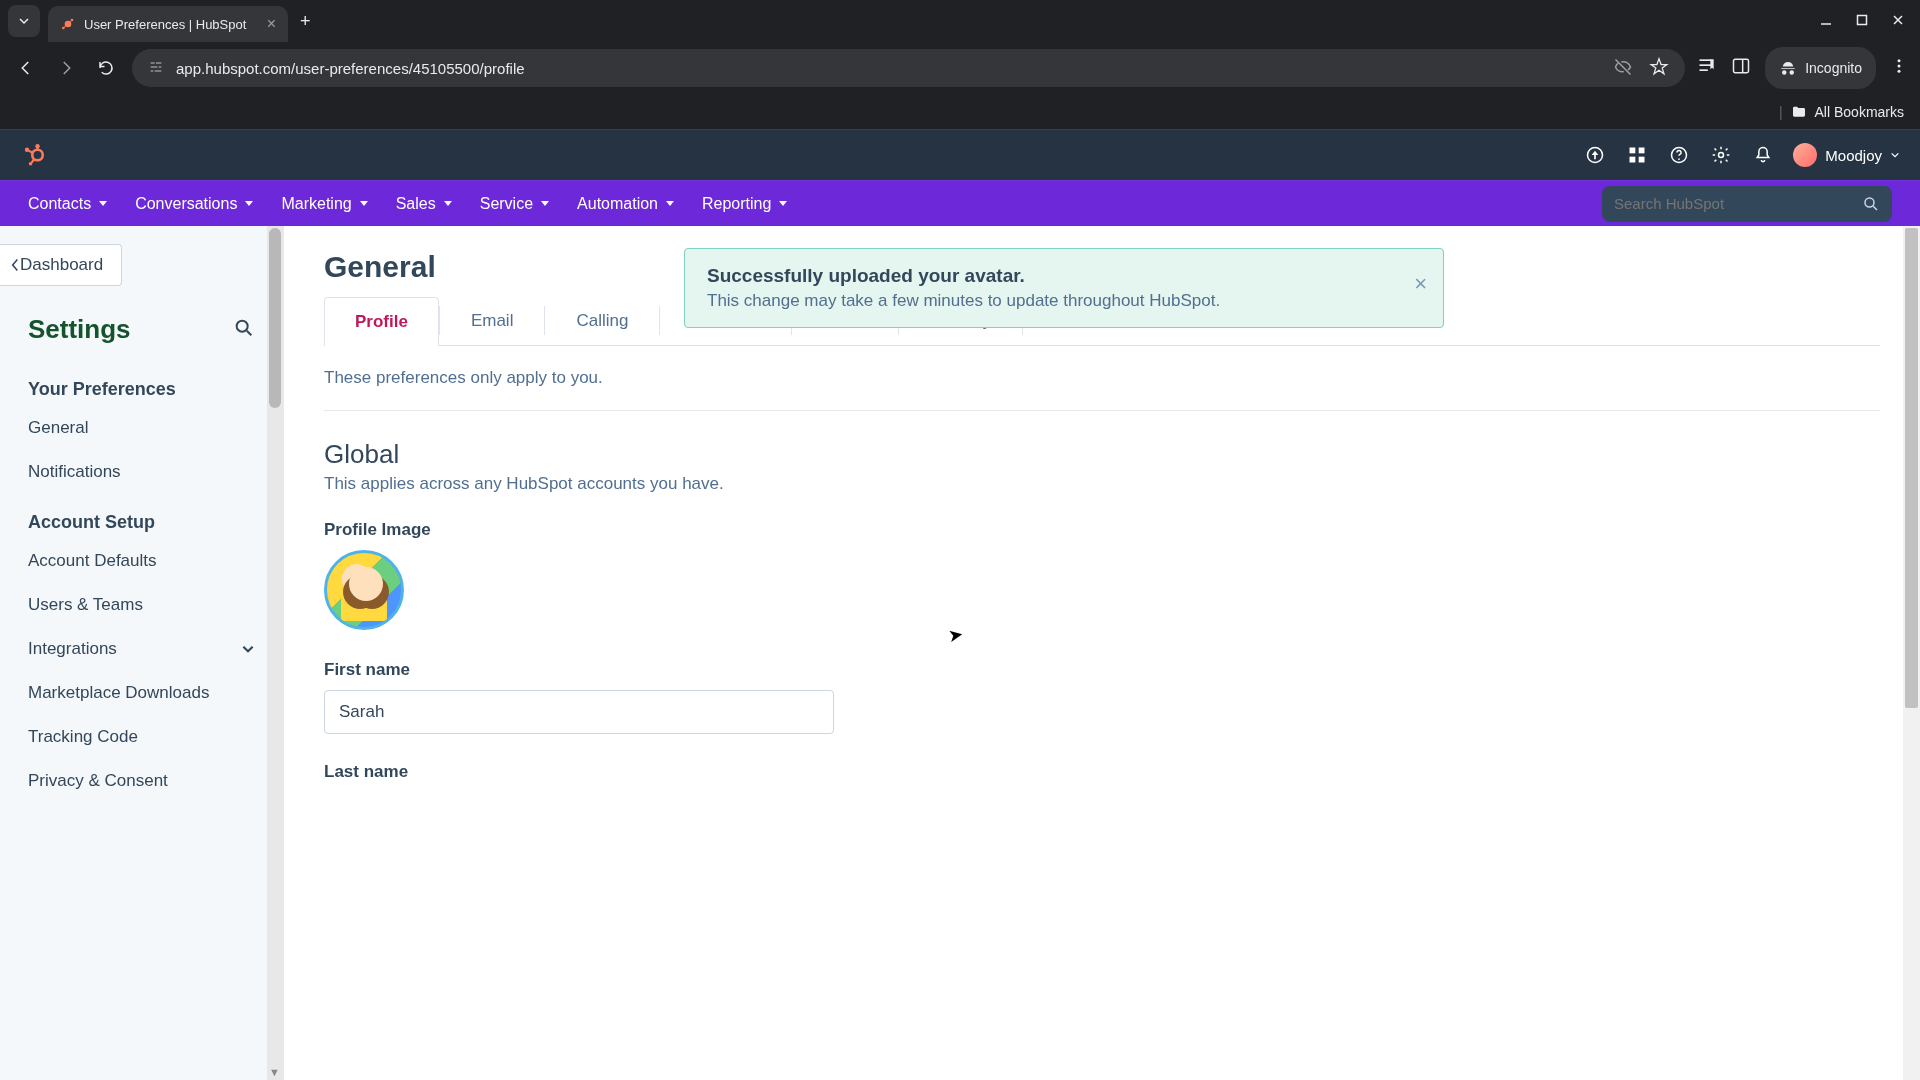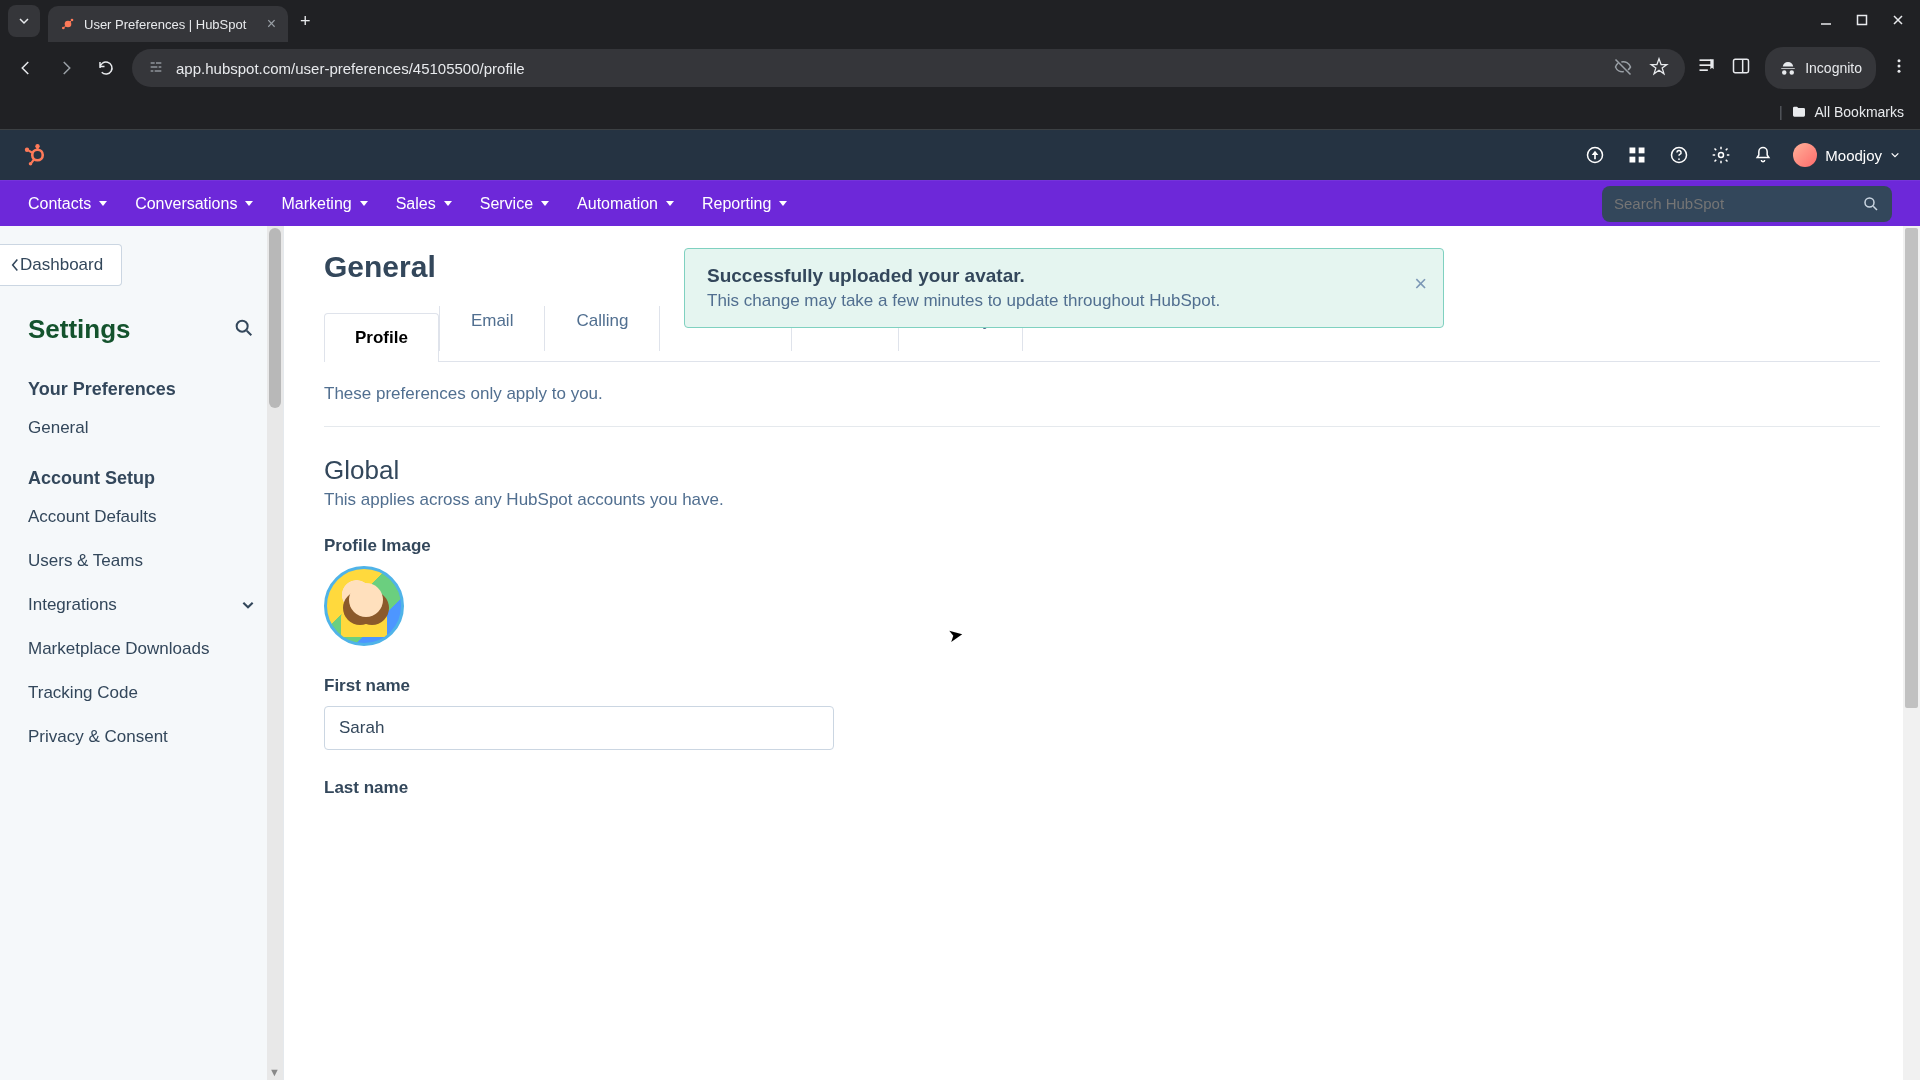--- a/index.html
+++ b/index.html
@@ -59,21 +59,21 @@
 .main { flex: 1; padding: 24px 40px; position: relative; overflow: hidden; }
 .page-title { font-size: 30px; font-weight: 600; color: #33475b; margin-bottom: 12px; }
 
 .toast { position: absolute; top: 22px; left: 400px; width: 760px; background: #e5f5f0; border: 1px solid #7fd1c0; border-radius: 4px; padding: 16px 44px 16px 22px; z-index: 10; }
 .toast-title { font-size: 19px; font-weight: 700; color: #33475b; margin-bottom: 4px; }
 .toast-body { font-size: 17px; color: #516f90; }
 .toast-close { position: absolute; top: 22px; right: 16px; color: #7c98b6; font-size: 22px; cursor: pointer; }
 
 .tabs { display: flex; border-bottom: 1px solid #dfe3eb; margin-top: 8px; }
 .tab-btn { padding: 14px 30px; font-size: 17px; color: #516f90; border: 1px solid transparent; border-bottom: none; cursor: pointer; background:#fff; }
-.tab-btn.active { font-weight: 700; color: #000000; border-color: #dfe3eb; border-radius: 4px 4px 0 0; position: relative; top: 1px; background: #fff; margin-top: 16px; }
+.tab-btn.active { font-weight: 700; color: #be185d; border-color: #dfe3eb; border-radius: 4px 4px 0 0; position: relative; top: 1px; background: #fff; }
 .tab-sep { width:1px; background:#dfe3eb; margin:10px 0;}
 
 .subtext { color: #516f90; font-size: 17px; margin: 22px 0; }
 .divider { height: 1px; background: #e5e9ed; margin: 8px 0 28px; }
 
 .section-h { font-size: 26px; font-weight: 400; color: #33475b; margin-bottom: 4px; }
 .section-sub { font-size: 17px; color: #516f90; margin-bottom: 26px; }
 
 .field-label { font-size: 17px; font-weight: 600; color: #33475b; margin-bottom: 10px; }
 .avatar-lg { width: 80px; height: 80px; border-radius: 50%; border: 3px solid #4fb3e8; background: radial-gradient(circle at 40% 35%, #ffe0bd 0 22%, transparent 23%), linear-gradient(135deg,#ffd93d 40%,#6bcf7f 40% 70%,#4d96ff 70%); margin-bottom: 30px; cursor: pointer; position:relative; overflow:hidden;}
@@ -292,20 +292,23 @@
           <span class="settings-search"><svg width="22" height="22" viewBox="0 0 24 24">
                 <circle cx="10" cy="10" r="6" stroke="#33475b" stroke-width="2.2" fill="none"></circle>
                 <line x1="15" y1="15" x2="20" y2="20" stroke="#33475b" stroke-width="2.2"></line>
               </svg></span>
         </div>
 
         <div class="side-section">Your Preferences</div>
         <div class="side-link">
             <span>General</span>
           </div>
+        <div class="side-link">
+            <span>Notifications</span>
+          </div>
 
         <div class="side-section">Account Setup</div>
         <div class="side-link">
             <span>Account Defaults</span>
           </div>
         <div class="side-link">
             <span>Users &amp; Teams</span>
           </div>
         <div class="side-link">
             <span>Integrations</span>

